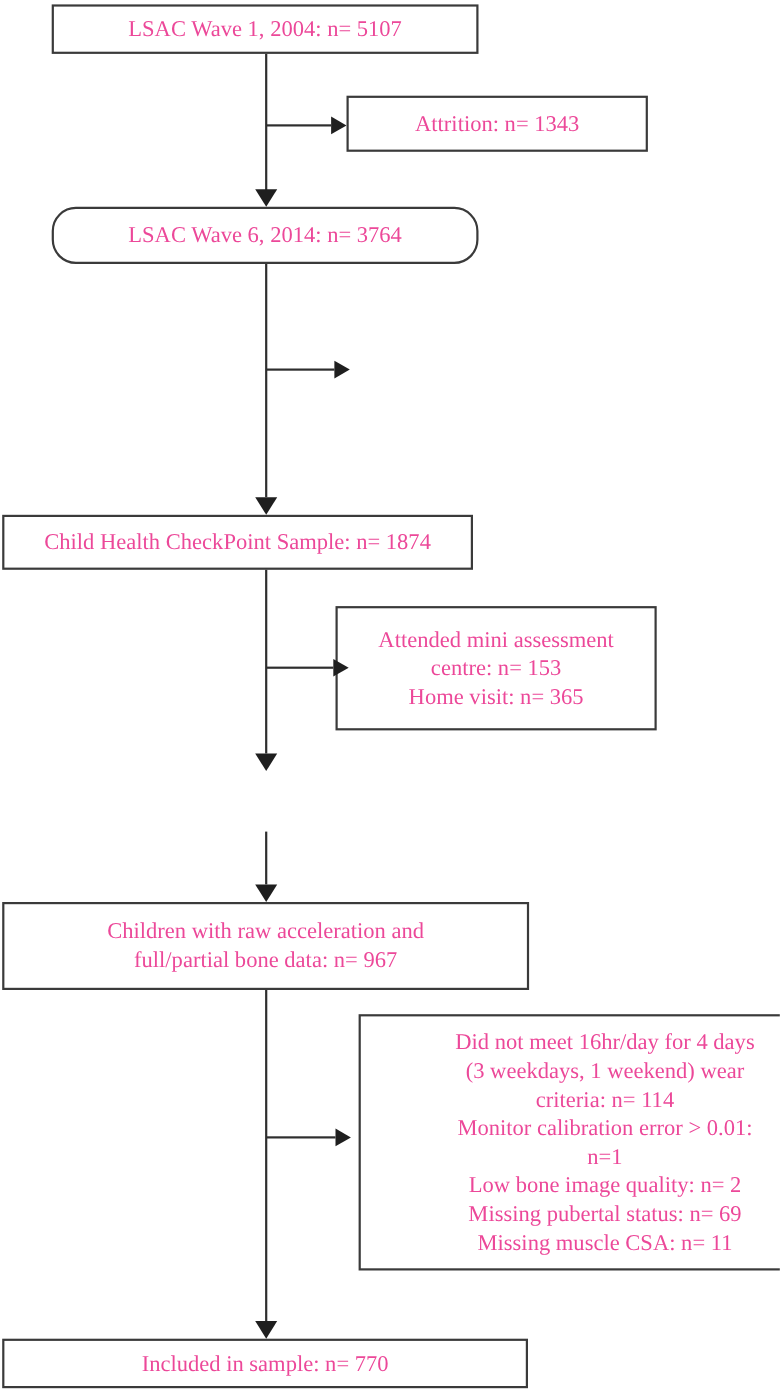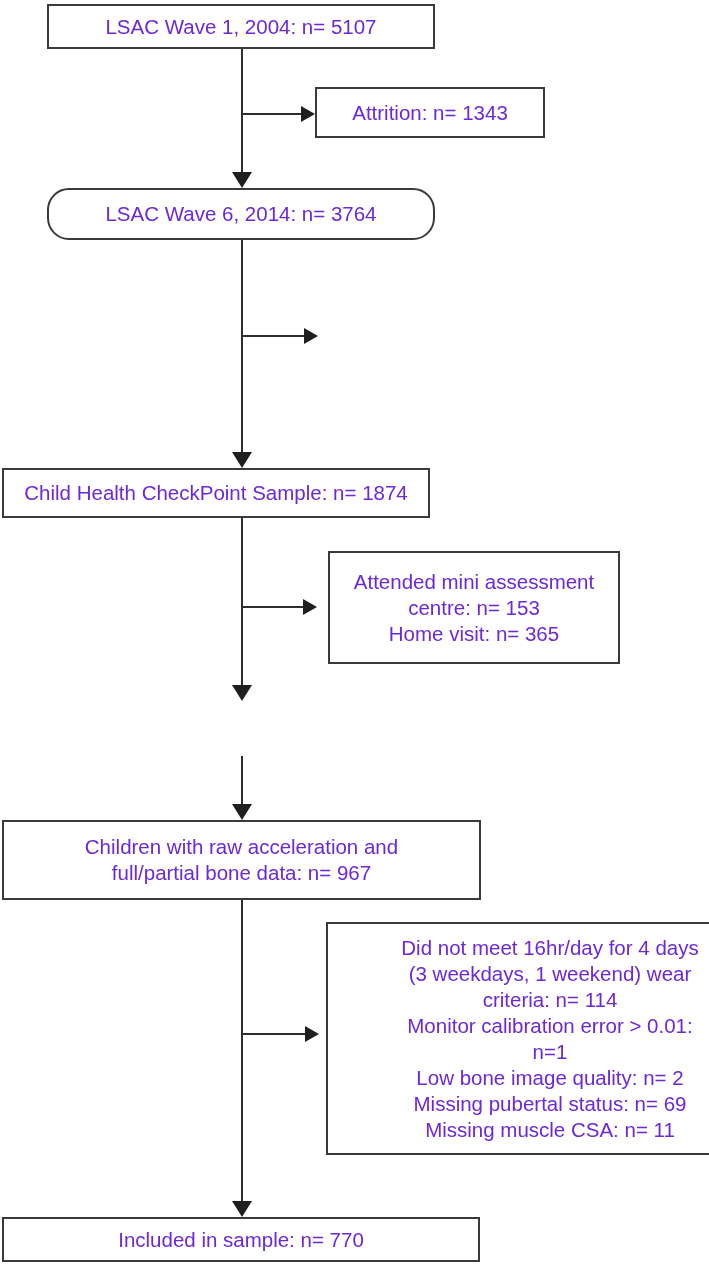--- a/index.html
+++ b/index.html
@@ -5,22 +5,22 @@
   html, body {
     margin: 0;
     padding: 0;
     background: #ffffff;
   }
   .canvas {
     position: relative;
     width: 709px;
     height: 1267px;
     background: #ffffff;
-    font-family: Liberation Sans, sans-serif;
-    color: #6d28d9;
+    font-family: Liberation Serif, serif;
+    color: #ec4899;
     overflow: hidden;
   }
   .box {
     position: absolute;
     box-sizing: border-box;
     border: 2px solid #3a3a3a;
     background: #ffffff;
     display: flex;
     align-items: center;
     justify-content: center;
@@ -31,23 +31,23 @@
     padding: 2px 4px;
   }
   
   #b1 { left: 47px;  top: 4px;    width: 388px; height: 45px; }
   #b2 { left: 47px;  top: 188px;  width: 388px; height: 52px; border-radius: 22px; }
   #b3 { left: 2px;   top: 468px;  width: 428px; height: 50px; }
   #b4 { left: 2px;   top: 701px;  width: 479px; height: 55px; }
   #b5 { left: 2px;   top: 820px;  width: 479px; height: 80px; }
   #b6 { left: 2px;   top: 1217px; width: 478px; height: 45px; }
   
-  #s1 { left: 315px; top: 87px;   width: 230px; height: 51px; }
+  #s1 { left: 315px; top: 87px;   width: 274px; height: 51px; }
   #s2 { left: 318px; top: 262px;  width: 340px; height: 160px; }
-  #s3 { left: 328px; top: 551px;  width: 292px; height: 113px; }
+  #s3 { left: 305px; top: 551px;  width: 292px; height: 113px; }
   #s4 { left: 326px; top: 922px;  width: 424px; height: 233px; padding-left: 28px; }
 
   .vline {
     position: absolute;
     width: 2px;
     background: #2e2e2e;
     left: 241px;
   }
   .hline {
     position: absolute;

